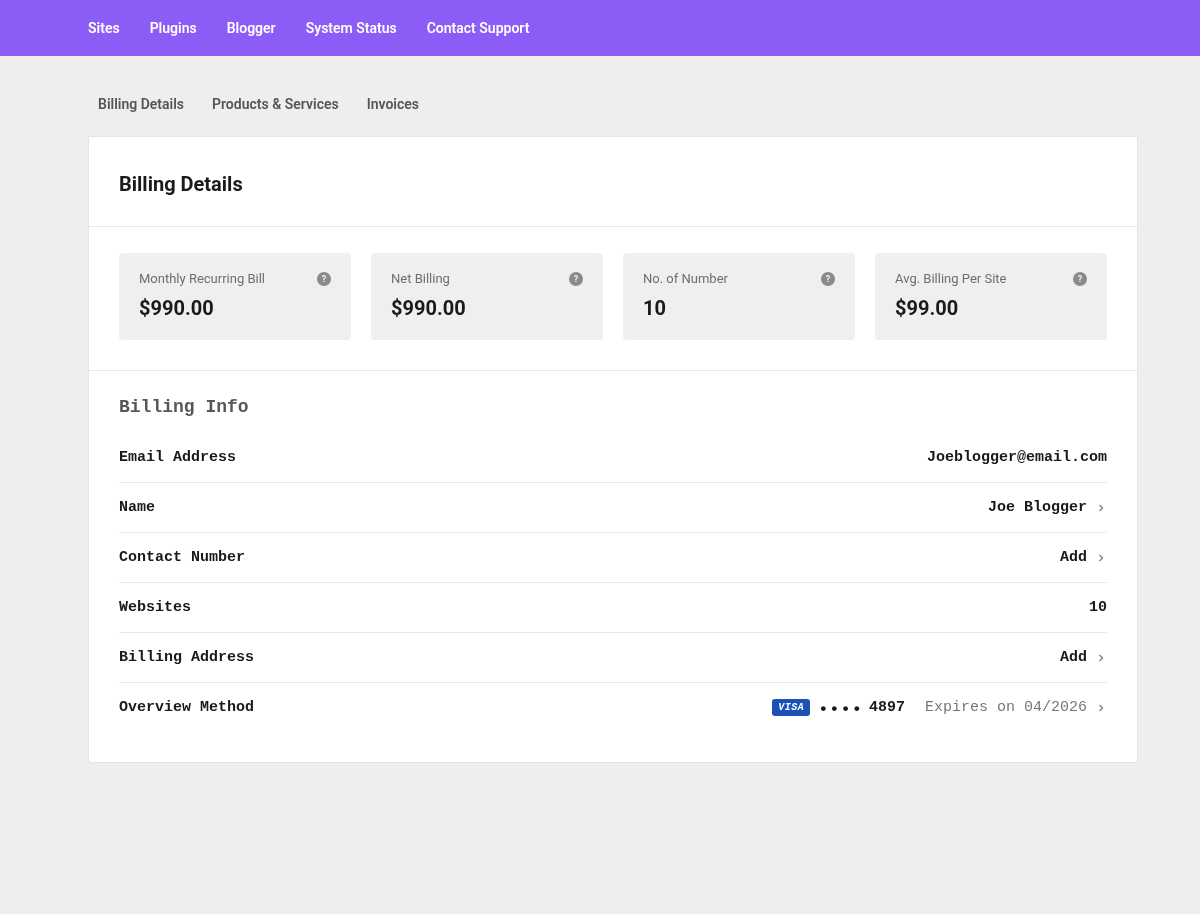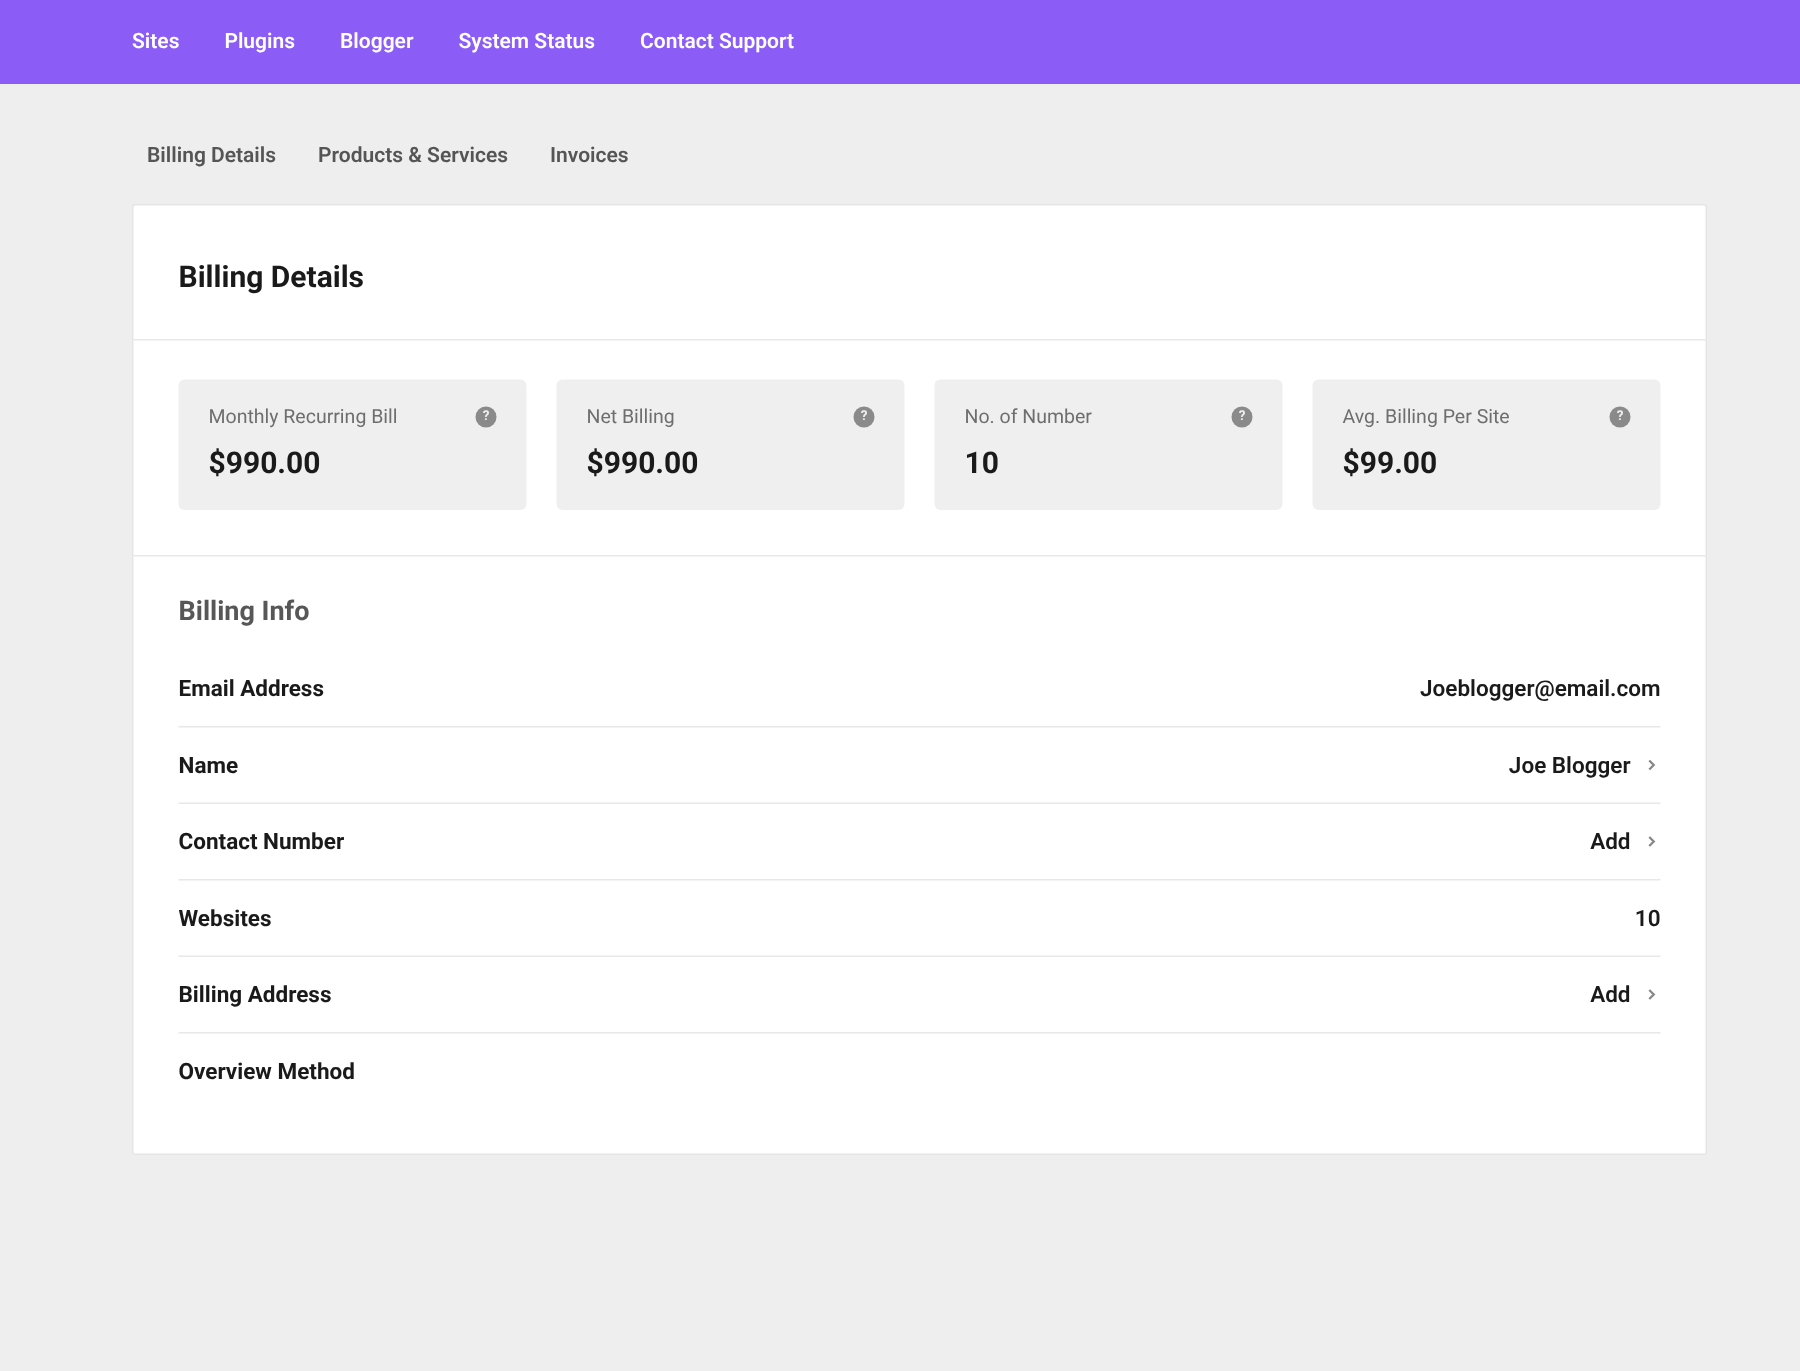--- a/index.html
+++ b/index.html
@@ -56,20 +56,21 @@
       font-size: 20px;
       font-weight: 700;
       color: #1a1a1a;
     }
     .section {
       padding: 26px 30px 30px 30px;
       border-bottom: 1px solid #e8e8e8;
     }
     .section:last-child {
       border-bottom: none;
+      font-family: Liberation Mono, monospace;
     }
     .section-title {
       font-size: 18px;
       font-weight: 700;
       color: #575757;
       margin-bottom: 24px;
     }
     .cards-row {
       display: flex;
       gap: 20px;
@@ -79,20 +80,21 @@
       border-radius: 4px;
       padding: 18px 20px 20px 20px;
       flex: 1;
       position: relative;
     }
     .metric-label {
       font-size: 13px;
       color: #6e6e6e;
       margin-bottom: 10px;
       display: flex;
+      align-items: center;
       justify-content: space-between;
     }
     .metric-label-text {
       white-space: nowrap;
     }
     .help-icon {
       display: inline-flex;
       align-items: center;
       justify-content: center;
       width: 14px;
@@ -281,18 +283,29 @@
           <span class="chevron">
             <svg width="12" height="12" viewBox="0 0 24 24" fill="none" stroke="currentColor" stroke-width="3">
                 <polyline points="9 18 15 12 9 6"></polyline>
               </svg>
           </span>
         </div>
       </div>
 
       <div class="info-row" style="border-bottom:none;">
         <div class="info-label">Overview Method</div>
+        <div class="info-value">
+          <span class="visa-badge">VISA</span>
+          <span class="card-dots">••••</span>
+          <span class="card-last4">4897</span>
+          <span class="expires">Expires on 04/2026</span>
+          <span class="chevron">
+            <svg width="12" height="12" viewBox="0 0 24 24" fill="none" stroke="currentColor" stroke-width="3">
+                <polyline points="9 18 15 12 9 6"></polyline>
+              </svg>
+          </span>
+        </div>
       </div>
 
     </div>
   </div>
 
 </div>
 
 </body></html>

